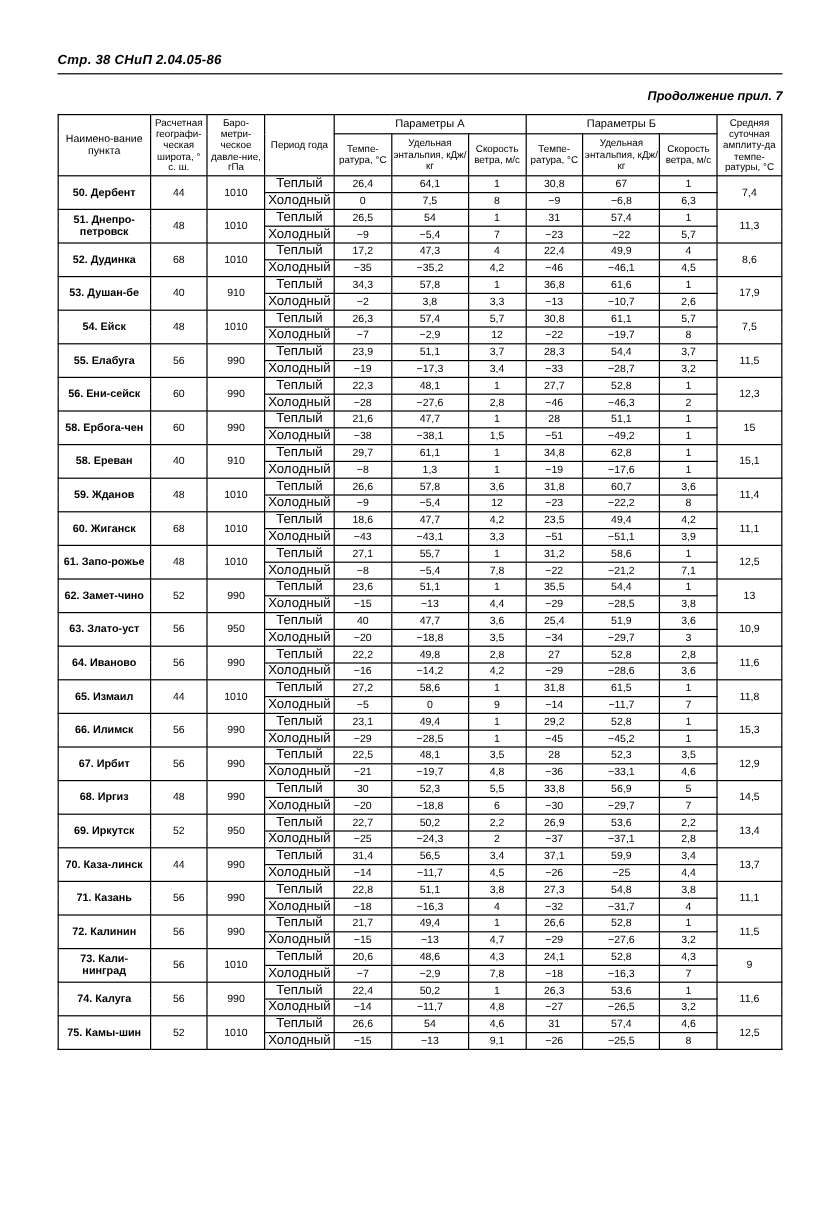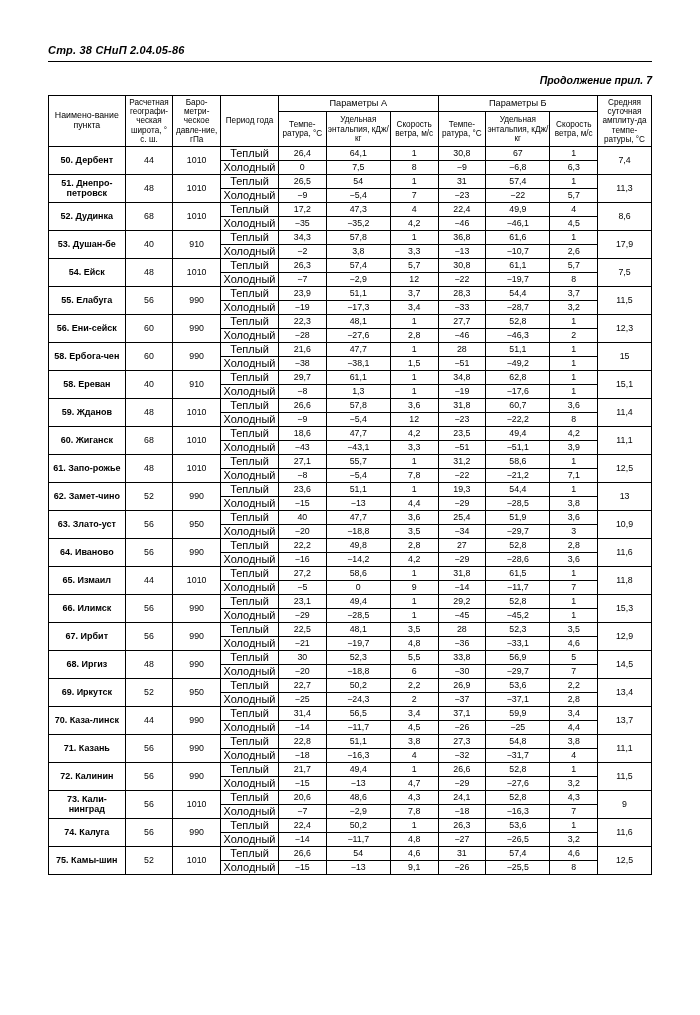--- a/index.html
+++ b/index.html
@@ -410,21 +410,21 @@
           <td class="num">7,1</td>
         </tr>
         <tr class="row-a">
           <td class="name" rowspan="2" style="white-space: normal;">62. Замет-чино</td>
           <td class="num" rowspan="2">52</td>
           <td class="num" rowspan="2">990</td>
           <td class="period">Теплый</td>
           <td class="num">23,6</td>
           <td class="num">51,1</td>
           <td class="num">1</td>
-          <td class="num">19,3</td>
+          <td class="num">35,5</td>
           <td class="num">54,4</td>
           <td class="num">1</td>
           <td class="num" rowspan="2">13</td>
         </tr>
         <tr class="row-b">
           <td class="period">Холодный</td>
           <td class="num">−15</td>
           <td class="num">−13</td>
           <td class="num">4,4</td>
           <td class="num">−29</td>

